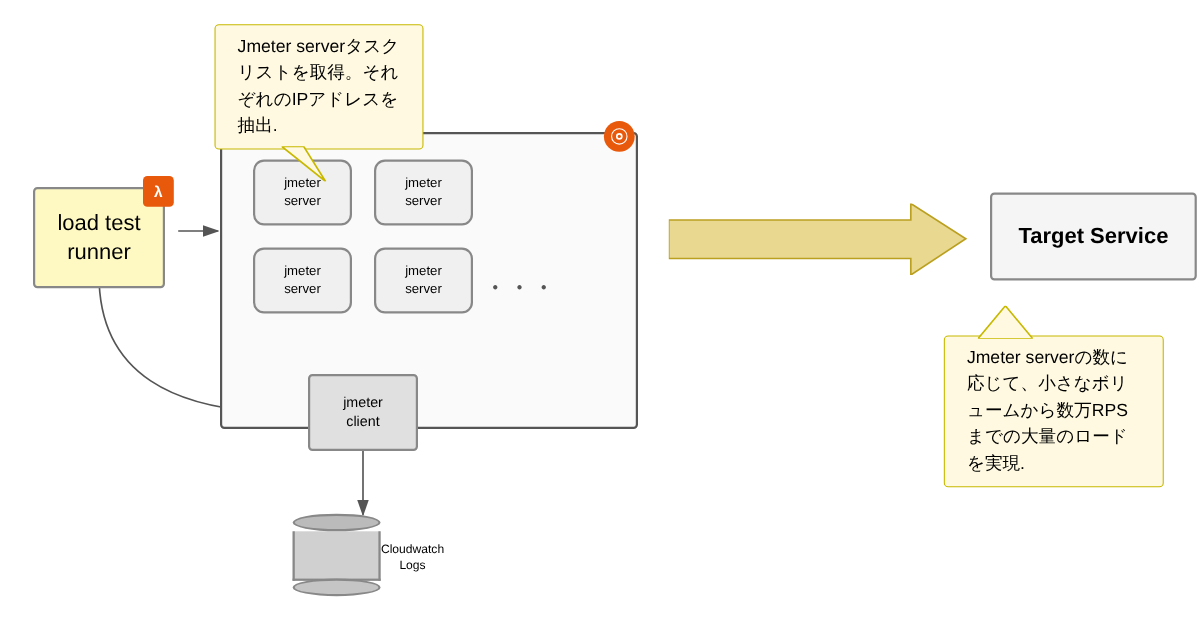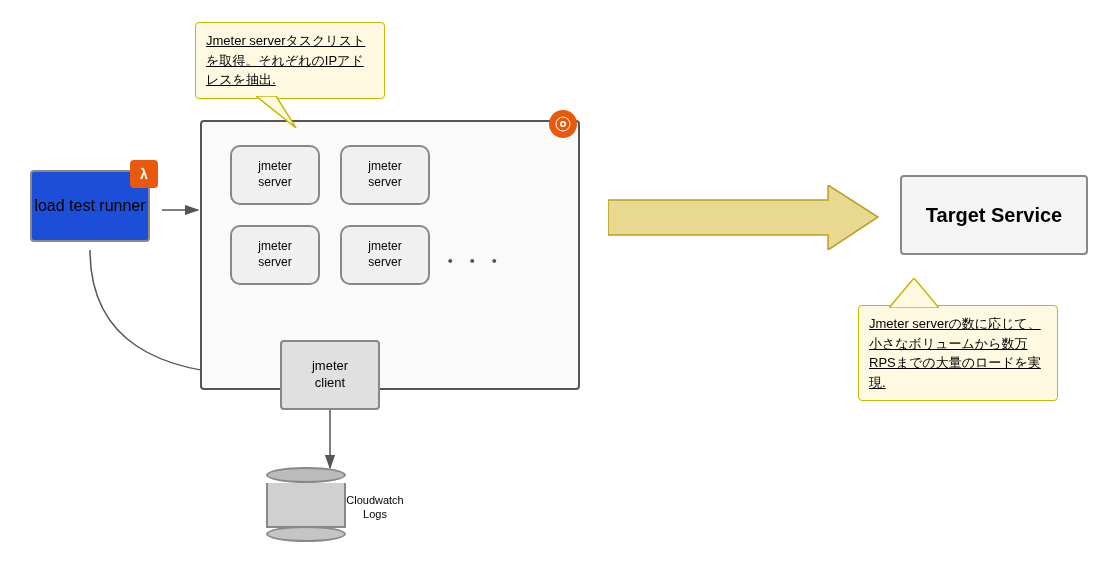--- a/index.html
+++ b/index.html
@@ -16,29 +16,29 @@
       width: 1094px;
       height: 584px;
     }
 
     
     .load-test-runner {
       position: absolute;
       left: 30px;
       top: 170px;
       width: 120px;
-      height: 72px;
-      border: 2px solid #888;
-      border-radius: 4px;
-      background: #1d4ed8;
-      display: flex;
-      align-items: center;
-      justify-content: center;
-      text-align: center;
-      font-size: 16px;
+      height: 92px;
+      border: 2px solid #888;
+      border-radius: 4px;
+      background: #fef9c3;
+      display: flex;
+      align-items: center;
+      justify-content: center;
+      text-align: center;
+      font-size: 20px;
       font-weight: 500;
       line-height: 1.3;
     }
 
     
     .lambda-icon {
       position: absolute;
       left: 130px;
       top: 160px;
       width: 28px;
@@ -202,25 +202,24 @@
       font-weight: bold;
       line-height: 1.3;
     }
 
     
     .callout {
       position: absolute;
       background: #fef9e0;
       border: 1.5px solid #c8b800;
       border-radius: 4px;
-      padding: 8px 10px;
-      font-size: 13px;
+      padding: 8px 20px;
+      font-size: 16px;
       line-height: 1.5;
       max-width: 180px;
-      text-decoration: underline;
     }
 
     
     .arrows-svg {
       position: absolute;
       top: 0;
       left: 0;
       width: 1094px;
       height: 584px;
       pointer-events: none;

